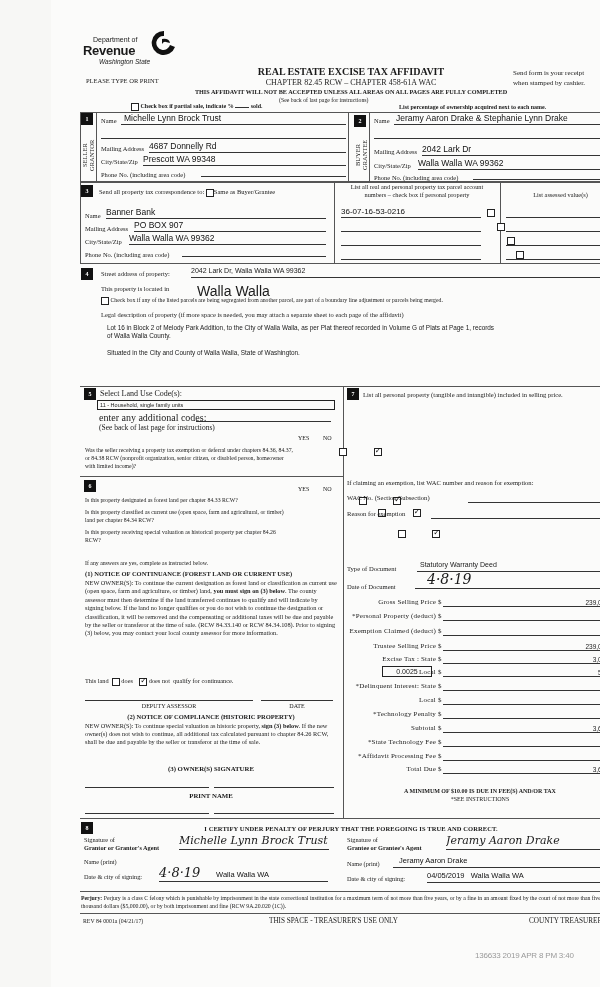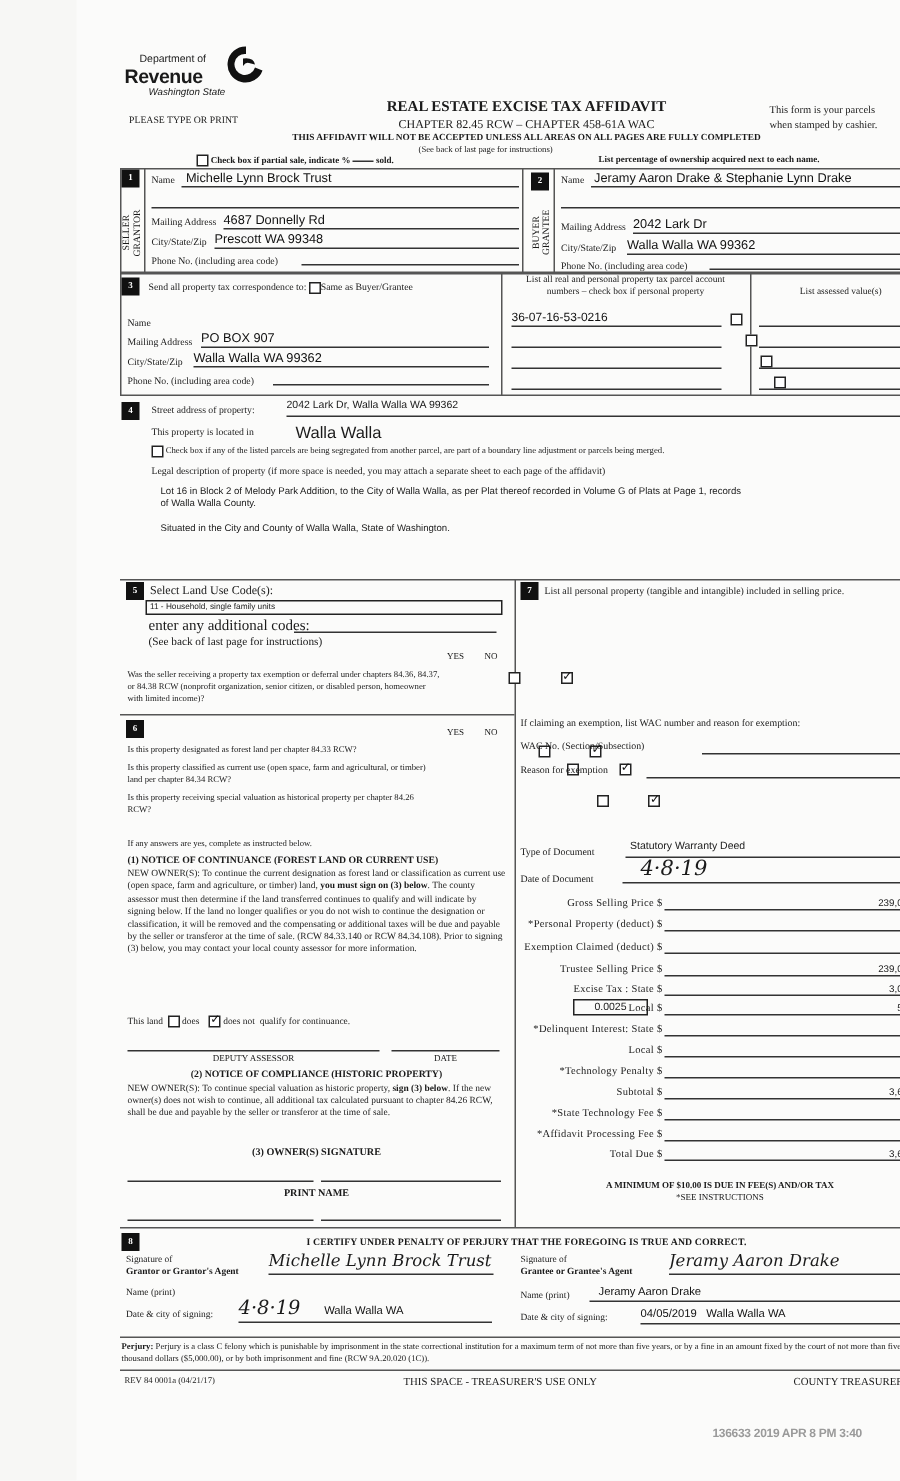--- a/index.html
+++ b/index.html
@@ -36,21 +36,21 @@
     <div class="sans" style="position:absolute;left:16px;top:28px;font-size:6.5px;font-style:italic;">Washington State</div>
     <svg style="position:absolute;left:68px;top:0;" width="26" height="26" viewBox="0 0 26 26">
       <path d="M13 1 A12 12 0 1 0 24 17 L19 15 A7 7 0 1 1 13 6 Z" fill="#111"></path>
       <path d="M11 9 Q18 8 19 13 L15 12 Q13 11 11 14 Z" fill="#111"></path>
     </svg>
   </div>
 
   <div class="abs" style="left:35px;top:77px;font-size:6.5px;">PLEASE TYPE OR PRINT</div>
   <div class="abs" style="left:180px;top:66px;width:240px;text-align:center;font-size:10px;font-weight:bold;">REAL ESTATE EXCISE TAX AFFIDAVIT</div>
   <div class="abs" style="left:180px;top:78px;width:240px;text-align:center;font-size:8px;">CHAPTER 82.45 RCW – CHAPTER 458-61A WAC</div>
-  <div class="abs" style="left:462px;top:69px;font-size:7px;">This form is your parcels</div>
+  <div class="abs" style="left:462px;top:69px;font-size:7px;">Send form is your receipt</div>
   <div class="abs" style="left:462px;top:79px;font-size:7px;">when stamped by cashier.</div>
   <div class="abs" style="left:60px;top:88px;width:480px;text-align:center;font-size:6.2px;font-weight:bold;">THIS AFFIDAVIT WILL NOT BE ACCEPTED UNLESS ALL AREAS ON ALL PAGES ARE FULLY COMPLETED</div>
   <div class="abs" style="left:228px;top:97px;font-size:5.8px;">(See back of last page for instructions)</div>
   <div class="abs" style="left:80px;top:103px;font-size:6px;font-weight:bold;white-space:nowrap;">
     <span class="cb"></span>
     <span>Check box if partial sale, indicate %</span>
     <span style="display:inline-block;width:14px;" class="uline"></span>
     <span>sold.</span>
   </div>
   <div class="abs" style="left:348px;top:104px;font-size:6px;font-weight:bold;">List percentage of ownership acquired next to each name.</div>
@@ -92,20 +92,21 @@
   
   <div class="box" style="left:29px;top:182px;width:540px;height:82px;"></div>
   <div class="vline" style="left:283px;top:182px;height:82px;"></div>
   <div class="vline" style="left:449px;top:182px;height:82px;"></div>
   <div class="num-badge" style="left:30px;top:185px;">3</div>
   <div class="abs lbl" style="left:48px;top:188px;white-space:nowrap;">
     <span>Send all property tax correspondence to:</span>
     <span class="cb"></span><span>Same as Buyer/Grantee</span>
   </div>
   <div class="abs lbl" style="left:34px;top:212px;">Name</div>
+  <div class="abs filled uline" style="left:55px;top:207px;width:220px;height:12px;">Banner Bank</div>
   <div class="abs lbl" style="left:34px;top:225px;">Mailing Address</div>
   <div class="abs filled uline" style="left:83px;top:220px;width:192px;height:12px;">PO BOX 907</div>
   <div class="abs lbl" style="left:34px;top:238px;">City/State/Zip</div>
   <div class="abs filled uline" style="left:78px;top:233px;width:197px;height:12px;">Walla Walla WA 99362</div>
   <div class="abs lbl" style="left:34px;top:251px;">Phone No. (including area code)</div>
   <div class="abs uline" style="left:131px;top:248px;width:144px;height:9px;"></div>
 
   <div class="abs" style="left:285px;top:183px;width:162px;text-align:center;font-size:6.3px;line-height:8px;">
     <div>List all real and personal property tax parcel account</div>
     <div>numbers – check box if personal property</div>
@@ -123,21 +124,21 @@
   <div class="abs uline" style="left:455px;top:236px;width:108px;height:10px;"></div>
   <div class="abs filled uline" style="left:290px;top:250px;width:140px;height:10px;"></div>
   <span class="cb abs" style="left:436px;top:251px;"></span>
   <div class="abs uline" style="left:455px;top:250px;width:108px;height:10px;"></div>
 
   
   <div class="num-badge" style="left:30px;top:268px;">4</div>
   <div class="abs lbl" style="left:50px;top:270px;">Street address of property:</div>
   <div class="abs uline sans" style="left:140px;top:267px;width:430px;height:11px;font-size:7px;">2042 Lark Dr, Walla Walla WA 99362</div>
   <div class="abs lbl" style="left:50px;top:285px;">This property is located in</div>
-  <div class="abs sans" style="left:146px;top:283px;font-size:11px;">Walla Walla</div>
+  <div class="abs sans" style="left:146px;top:283px;font-size:14px;">Walla Walla</div>
   <div class="abs" style="left:50px;top:297px;font-size:5.8px;white-space:nowrap;">
     <span class="cb"></span>
     <span>Check box if any of the listed parcels are being segregated from another parcel, are part of a boundary line adjustment or parcels being merged.</span>
   </div>
   <div class="abs" style="left:50px;top:311px;font-size:6.5px;">Legal description of property (if more space is needed, you may attach a separate sheet to each page of the affidavit)</div>
   <div class="abs sans" style="left:56px;top:324px;width:470px;font-size:6.4px;line-height:8px;">
     <div>Lot 16 in Block 2 of Melody Park Addition, to the City of Walla Walla, as per Plat thereof recorded in Volume G of Plats at Page 1, records</div>
     <div>of Walla Walla County.</div>
     <div style="height:9px;"></div>
     <div>Situated in the City and County of Walla Walla, State of Washington.</div>
@@ -321,14 +322,14 @@
 
   
   <div class="hline" style="left:29px;top:891px;width:540px;border-top-width:1.2px;"></div>
   <div class="abs" style="left:30px;top:894px;width:540px;font-size:5.8px;line-height:8px;">
     <b>Perjury:</b><span> Perjury is a class C felony which is punishable by imprisonment in the state correctional institution for a maximum term of not more than five years, or by a fine in an amount fixed by the court of not more than five thousand dollars ($5,000.00), or by both imprisonment and fine (RCW 9A.20.020 (1C)).</span>
   </div>
   <div class="hline" style="left:29px;top:913px;width:540px;border-top-width:1.2px;"></div>
   <div class="abs" style="left:32px;top:918px;font-size:5.8px;">REV 84 0001a (04/21/17)</div>
   <div class="abs" style="left:218px;top:917px;font-size:7.2px;">THIS SPACE - TREASURER'S USE ONLY</div>
   <div class="abs" style="left:478px;top:917px;font-size:7.2px;">COUNTY TREASURER</div>
-  <div class="abs sans" style="left:424px;top:951px;font-size:8px;color:#9a9a9a;letter-spacing:-0.2px;font-weight:bold;">136633 2019 APR 8 PM 3:40</div>
+  <div class="abs sans" style="left:424px;top:951px;font-size:8px;color:#9a9a9a;letter-spacing:-0.2px;">136633 2019 APR 8 PM 3:40</div>
 </div>
 
 </body></html>

